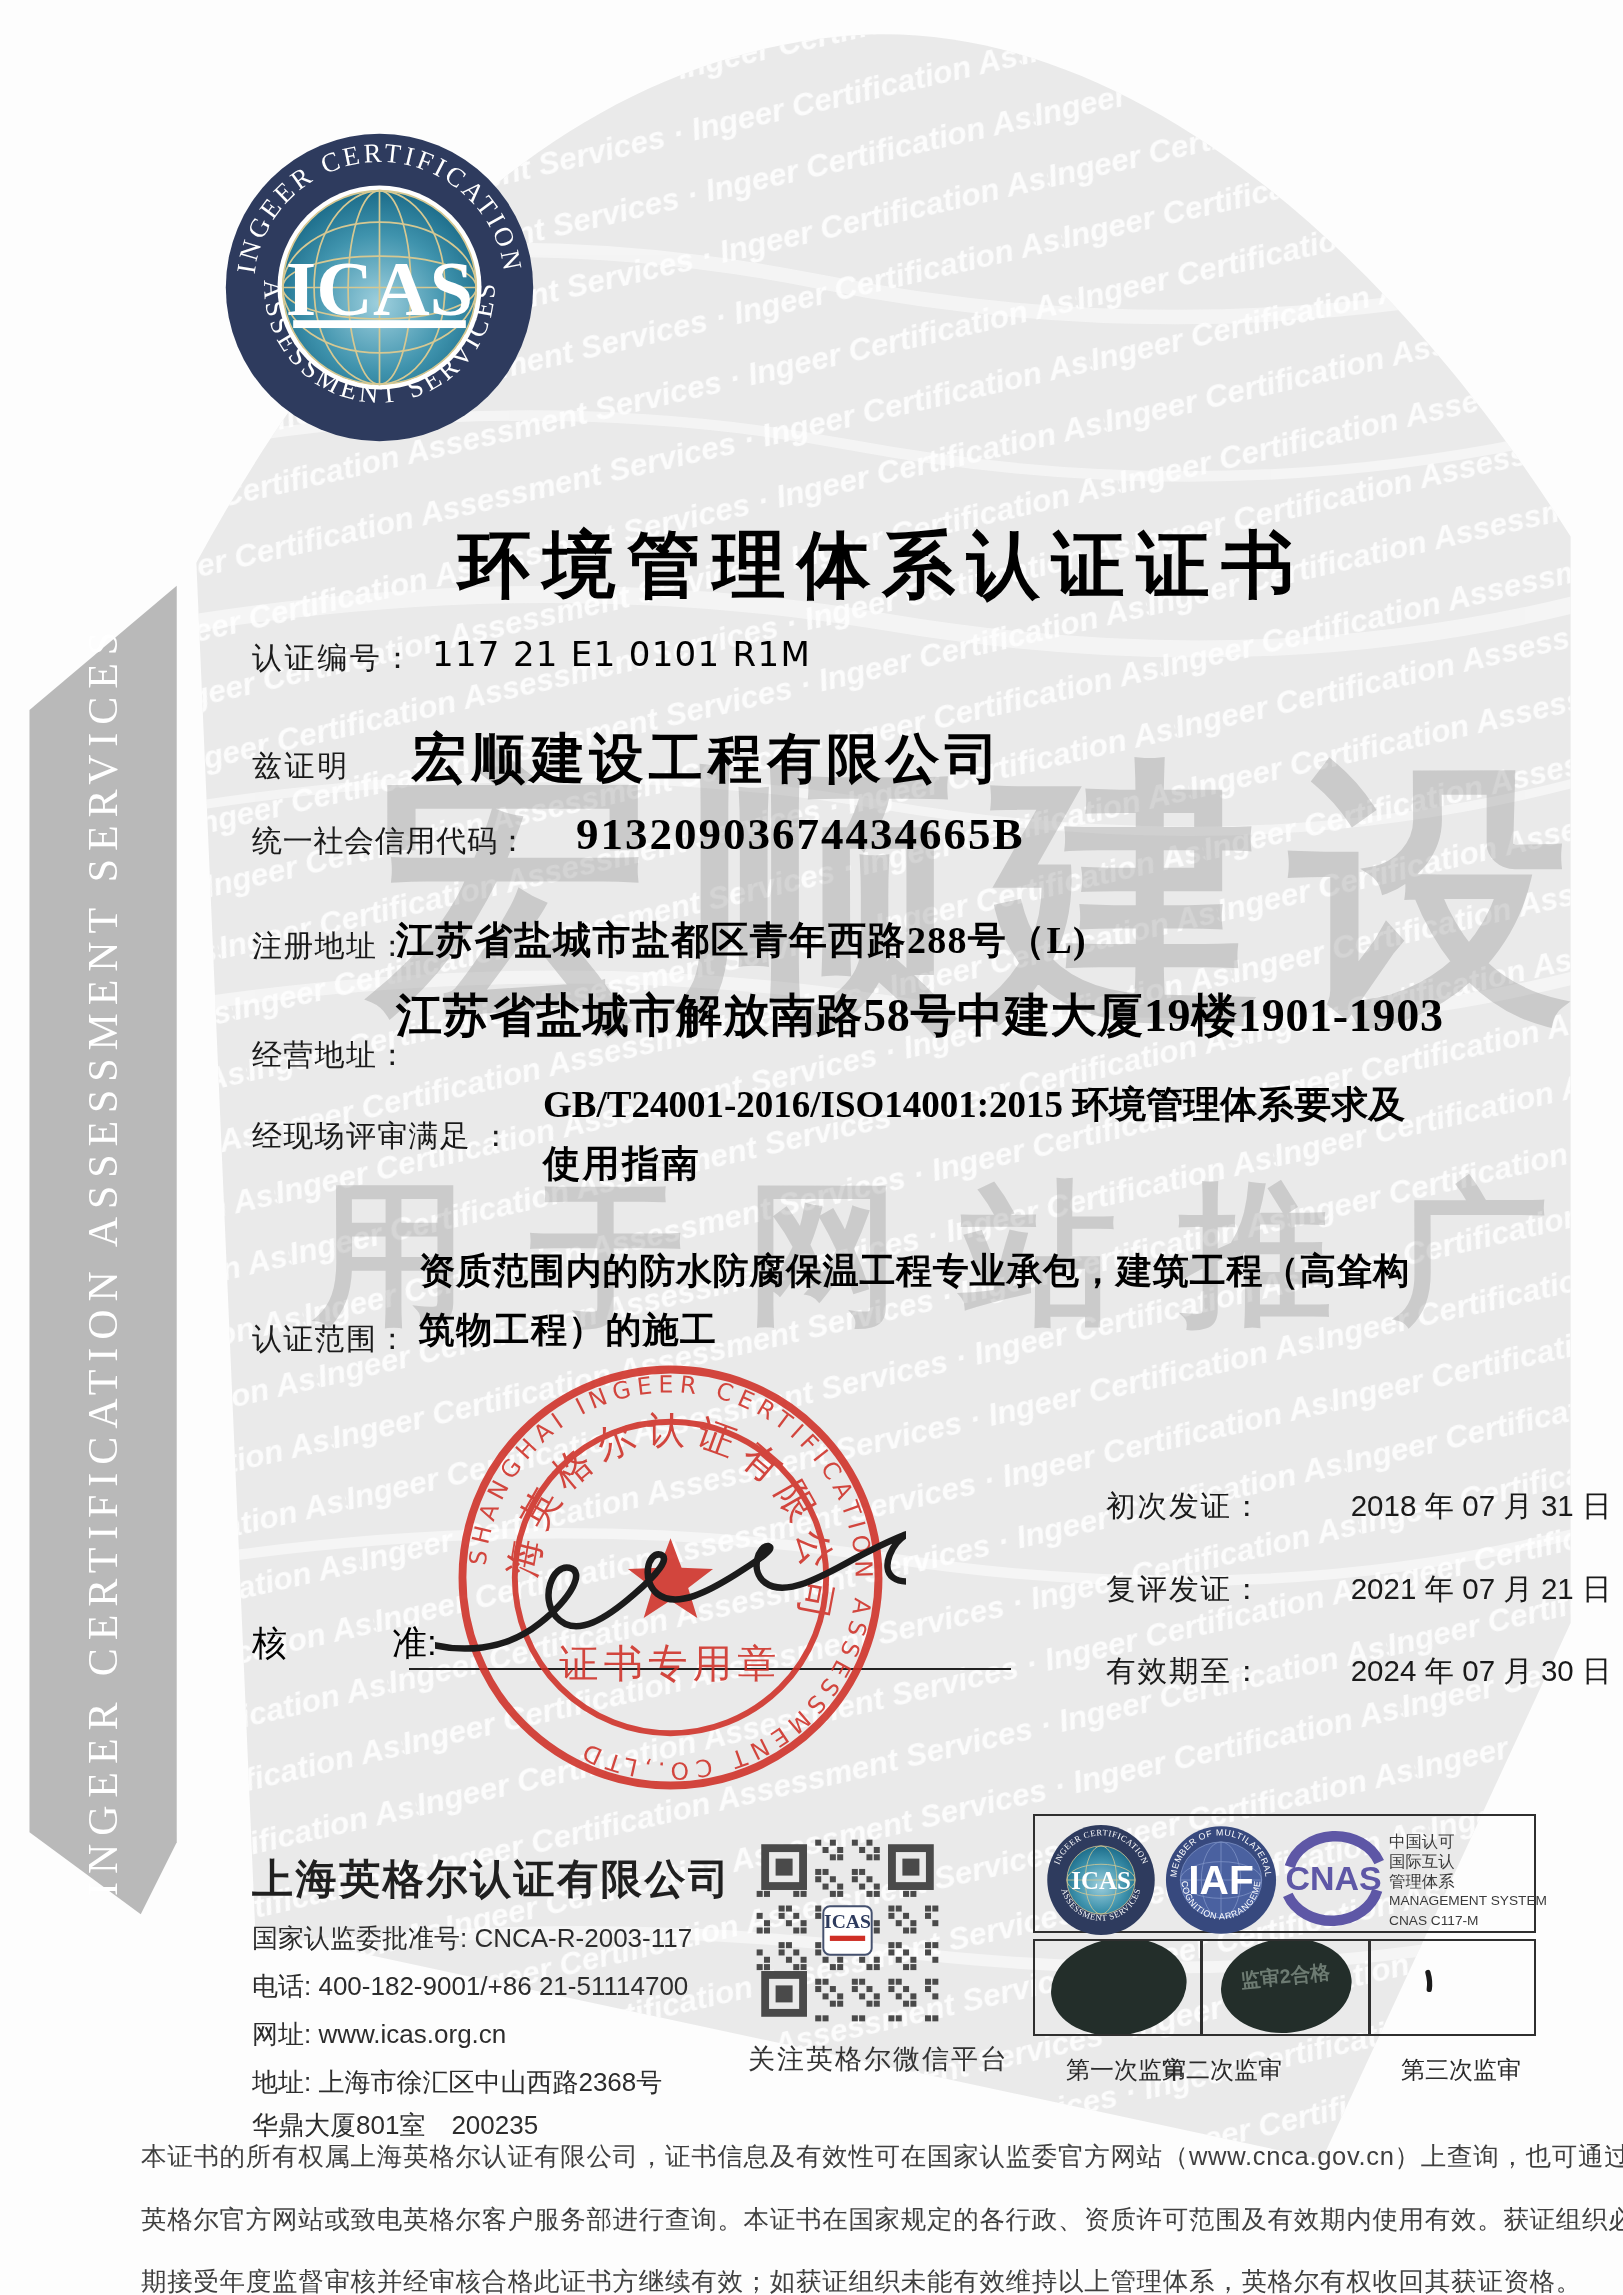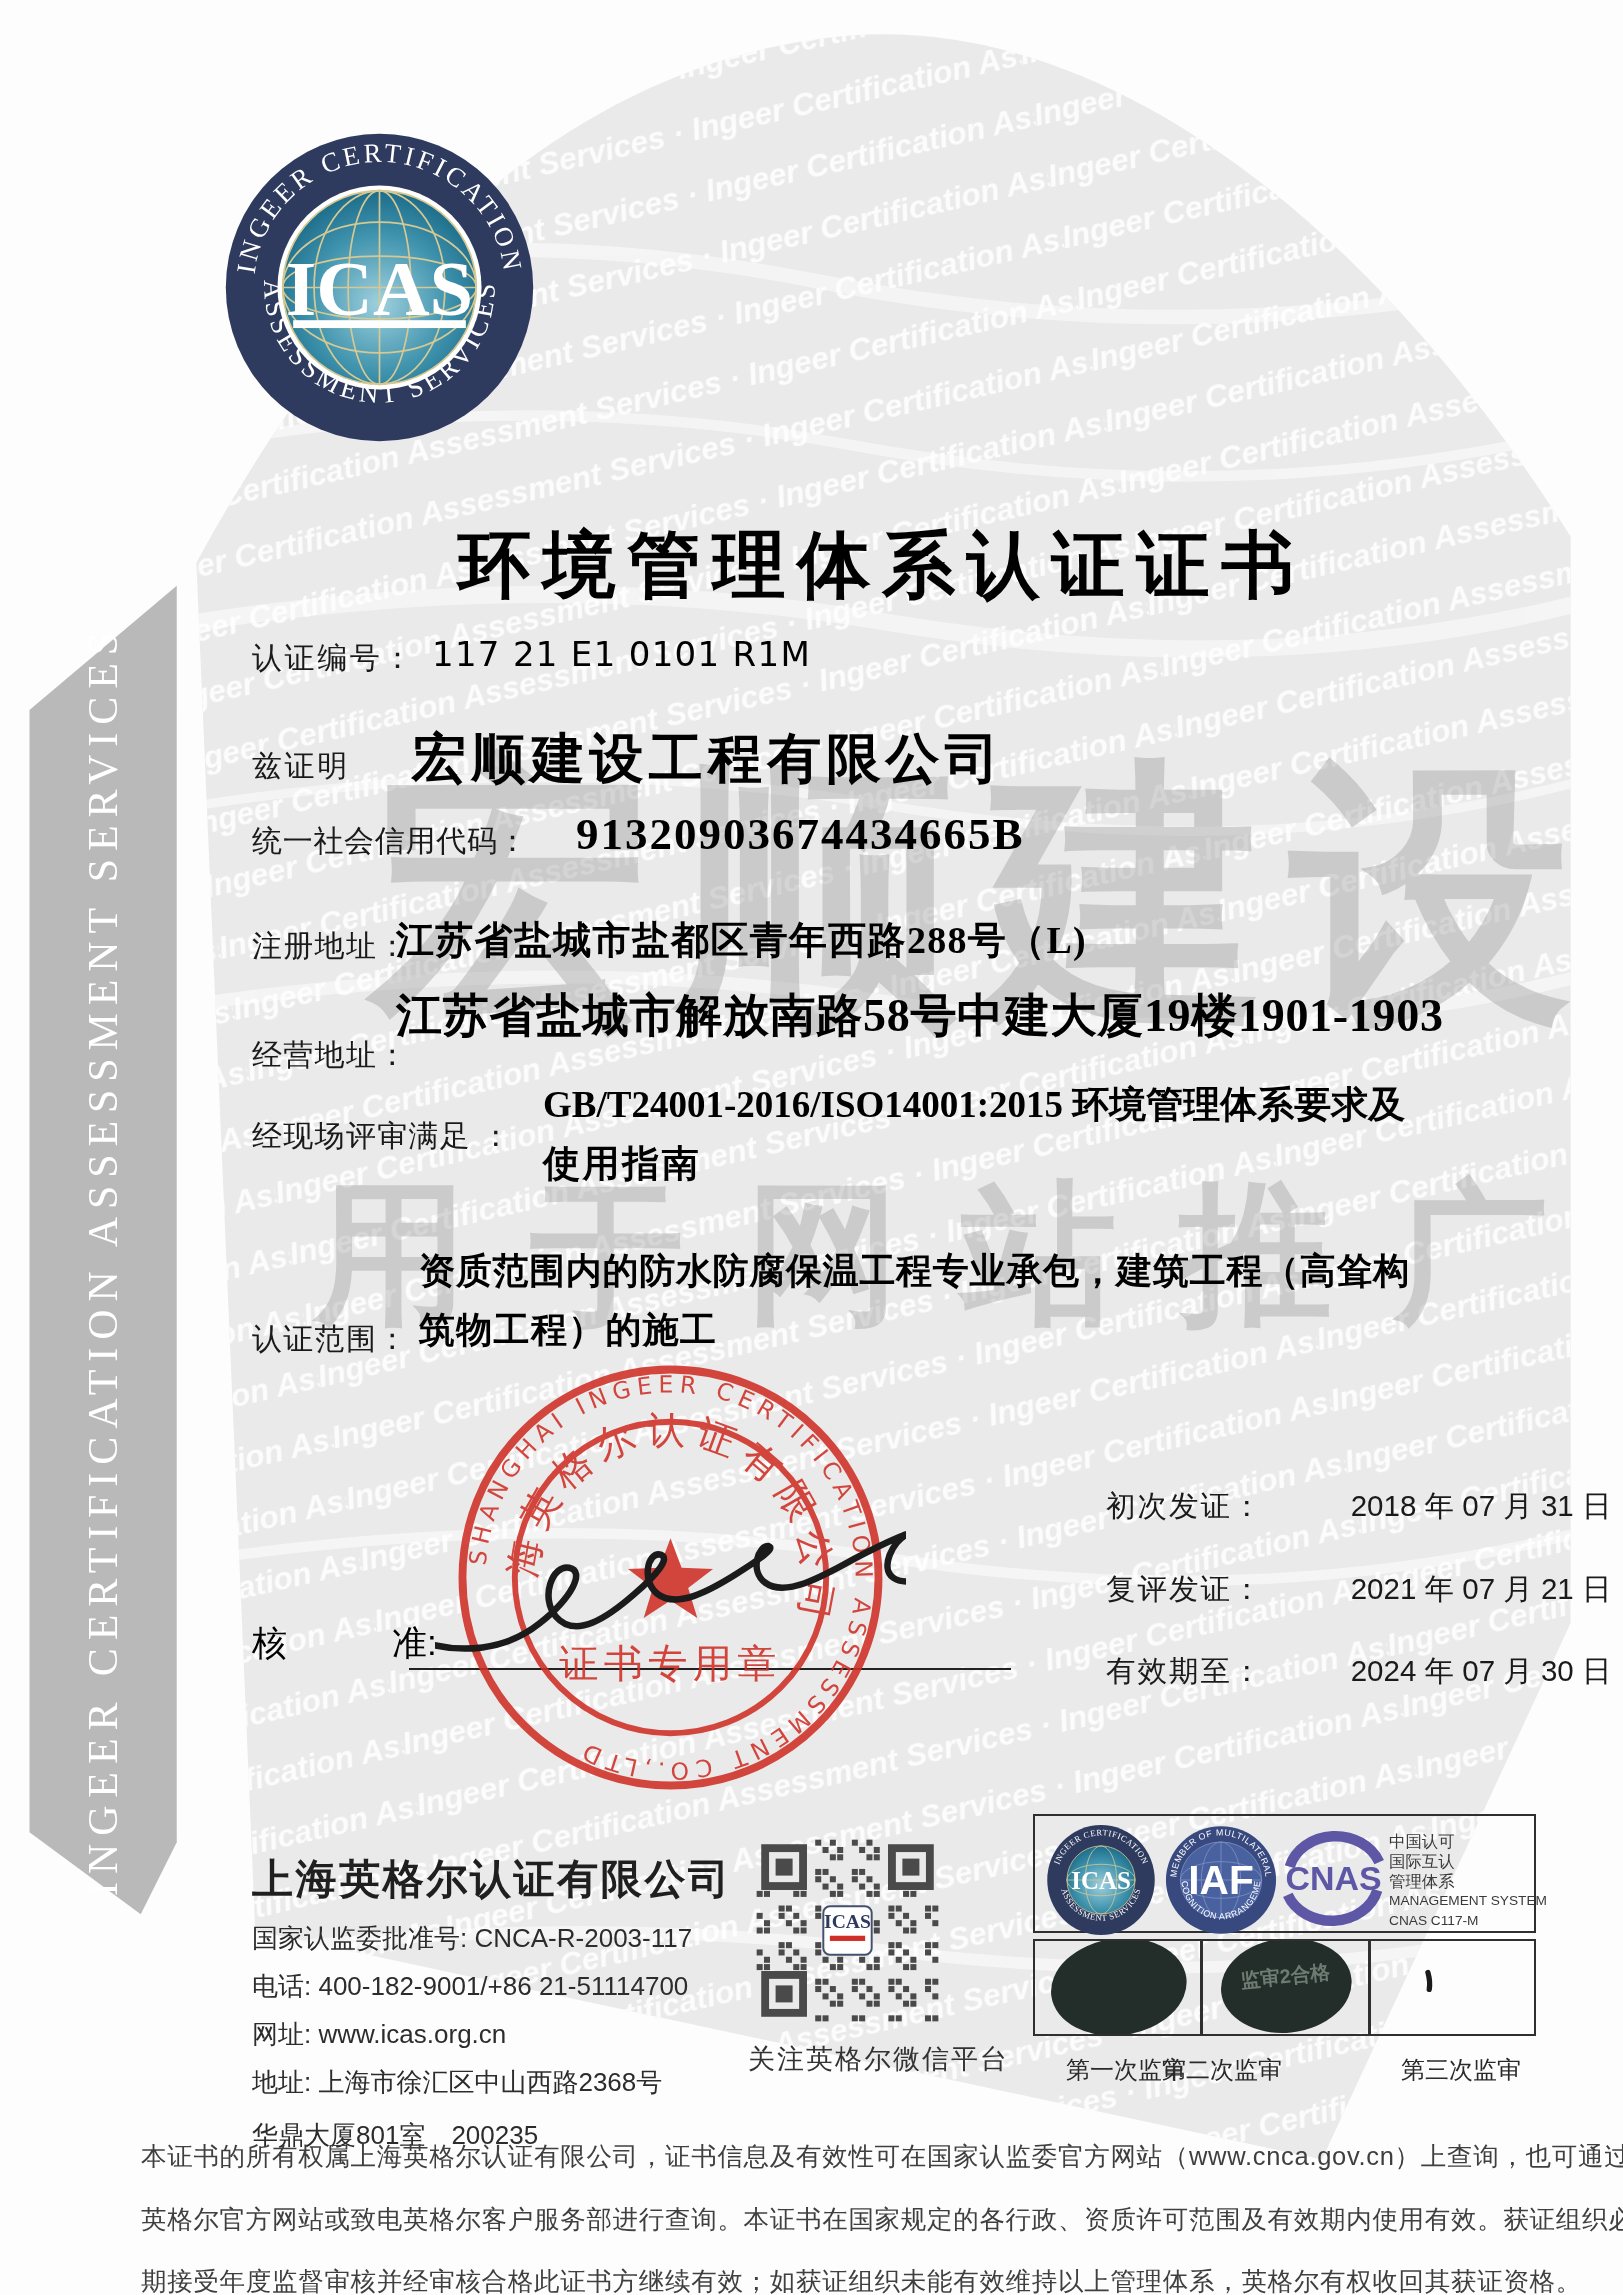--- a/index.html
+++ b/index.html
@@ -146,21 +146,21 @@
     </g>
 
     <path fill="none" stroke="#1b1b1b" stroke-width="10" stroke-linecap="round" d="M -30,455 C 40,480 110,470 160,430 C 210,390 230,350 205,345 C 180,340 160,390 185,420 C 215,455 265,420 305,385 C 340,355 360,330 345,325 C 325,320 315,365 340,385 C 370,408 420,380 460,355 C 500,330 520,315 510,312 C 495,310 480,350 505,368 C 535,390 590,360 640,332 C 700,300 730,290 720,295 C 700,305 680,345 700,360 C 730,382 790,340 830,310 C 860,288 875,280 870,290 C 855,320 835,390 855,400 C 875,410 895,370 900,340"></path>
   </svg>
 
   <div class="abs val-serif" style="left:252px;top:1852px;font-size:41px;letter-spacing:2.6px;font-family:'Liberation Sans',sans-serif;font-weight:bold;color:#1f1f1f;">上海英格尔认证有限公司</div>
   <div class="abs" style="left:252px;top:1921px;">
     <div class="issuer-line">国家认监委批准号: CNCA-R-2003-117</div>
     <div class="issuer-line">电话: 400-182-9001/+86 21-51114700</div>
     <div class="issuer-line">网址: www.icas.org.cn</div>
-    <div class="issuer-line" style="margin-bottom:18px;">地址: 上海市徐汇区中山西路2368号</div>
+    <div class="issuer-line" style="margin-bottom:8px;">地址: 上海市徐汇区中山西路2368号</div>
     <div class="issuer-line">华鼎大厦801室　200235</div>
   </div>
 
   <svg class="abs" style="left:756px;top:1839px;" width="183" height="183" viewBox="0 0 280 280">
     <rect x="0" y="0" width="280" height="280" fill="none"></rect>
     <g id="qr-modules" fill="#4a4a4a">
         <rect x="90.6" y="1" width="9.2" height="9.2"></rect>
         <rect x="113" y="1" width="9.2" height="9.2"></rect>
         <rect x="146.6" y="1" width="9.2" height="9.2"></rect>
         <rect x="169" y="1" width="9.2" height="9.2"></rect>

